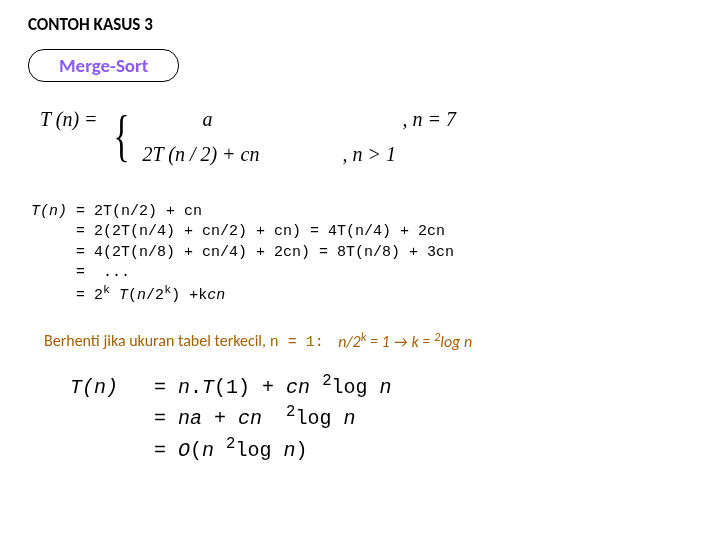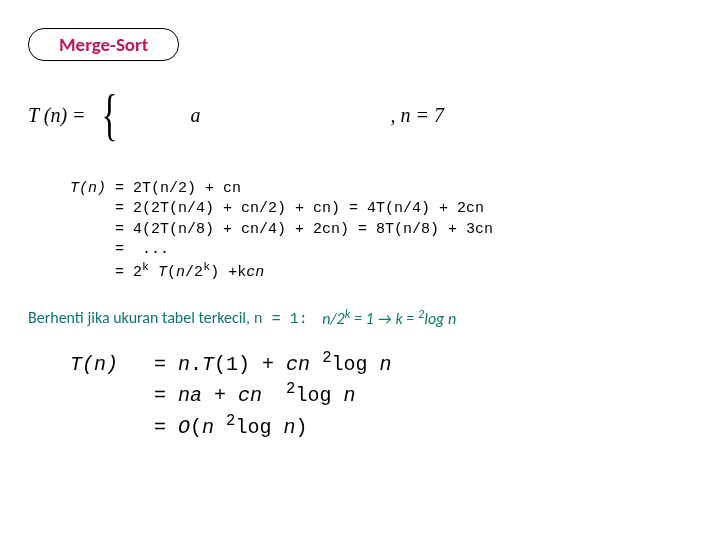--- a/index.html
+++ b/index.html
@@ -37,26 +37,25 @@
   .subtitle-box {
     margin: 14px 0 0 28px;
     display: inline-block;
     border: 1px solid #000;
     border-radius: 16px;
     padding: 4px 30px;
     font-family: "Calibri", "Arial", sans-serif;
     font-weight: 700;
     font-size: 19px;
     background: #fff;
-    color: #be185d;
+    color: #8b5cf6;
   }
   .equation-row {
-    margin: 26px 0 0 28px;
+    margin: 26px 0 0 40px;
     display: flex;
-    align-items: center;
     font-family: "Times New Roman", serif;
     font-size: 20px;
     color: #000;
   }
   .tn {
     font-style: italic;
     margin-right: 6px;
   }
   .brace {
     font-size: 56px;
@@ -80,33 +79,33 @@
     font-style: italic;
   }
   .case-cond {
     font-style: italic;
   }
   .mono-block {
     font-family: "Courier New", monospace;
     font-size: 15px;
     color: #000;
     white-space: pre;
-    margin: 36px 0 0 70px;
+    margin: 36px 0 0 31px;
     line-height: 1.35;
   }
   .mono-block i { font-style: italic; }
   .tn-mono {
     font-family: "Courier New", monospace;
     font-style: italic;
   }
   .stop-line {
-    margin: 22px 0 0 28px;
+    margin: 22px 0 0 44px;
     font-family: "Calibri", "Arial", sans-serif;
     font-size: 16px;
-    color: #0f766e;
+    color: #a16207;
   }
   .stop-line .mono { font-family: "Courier New", monospace; font-size: 15px; }
   .stop-line .tail {
     font-family: "Calibri", "Arial", sans-serif;
     font-style: italic;
   }
   sup { font-size: 0.78em; }
   .final-block {
     font-family: "Courier New", monospace;
     font-size: 20px;
@@ -115,31 +114,36 @@
     margin: 18px 0 0 70px;
     line-height: 1.45;
   }
 </style>
 </head>
 <body>
 
 
 
 <div class="header">
+  <div class="title-left">CONTOH KASUS 3</div>
 </div>
 
 <div class="subtitle-box">Merge-Sort</div>
 
 <div class="equation-row">
   <span class="tn">T (n) =</span>
   <span class="brace">{</span>
   <div class="cases">
     <div class="case-row">
       <span class="case-expr" style="padding-left:60px;">a</span>
       <span class="case-cond">, n = 7</span>
+    </div>
+    <div class="case-row">
+      <span class="case-expr">2T (n / 2) + cn</span>
+      <span class="case-cond">, n &gt; 1</span>
     </div>
   </div>
 </div>
 
 <div class="mono-block"><span class="tn-mono">T(n)</span> <span>= 2T(n/2) + cn</span>
      <span>= 2(2T(n/4) + cn/2) + cn) = 4T(n/4) + 2cn</span>
      <span>= 4(2T(n/8) + cn/4) + 2cn) = 8T(n/8) + 3cn</span>
      <span>=  ...</span>
      <span>= 2<sup>k</sup> <i>T</i>(<i>n</i>/2<sup>k</sup>) +k<i>cn</i></span></div>
 

